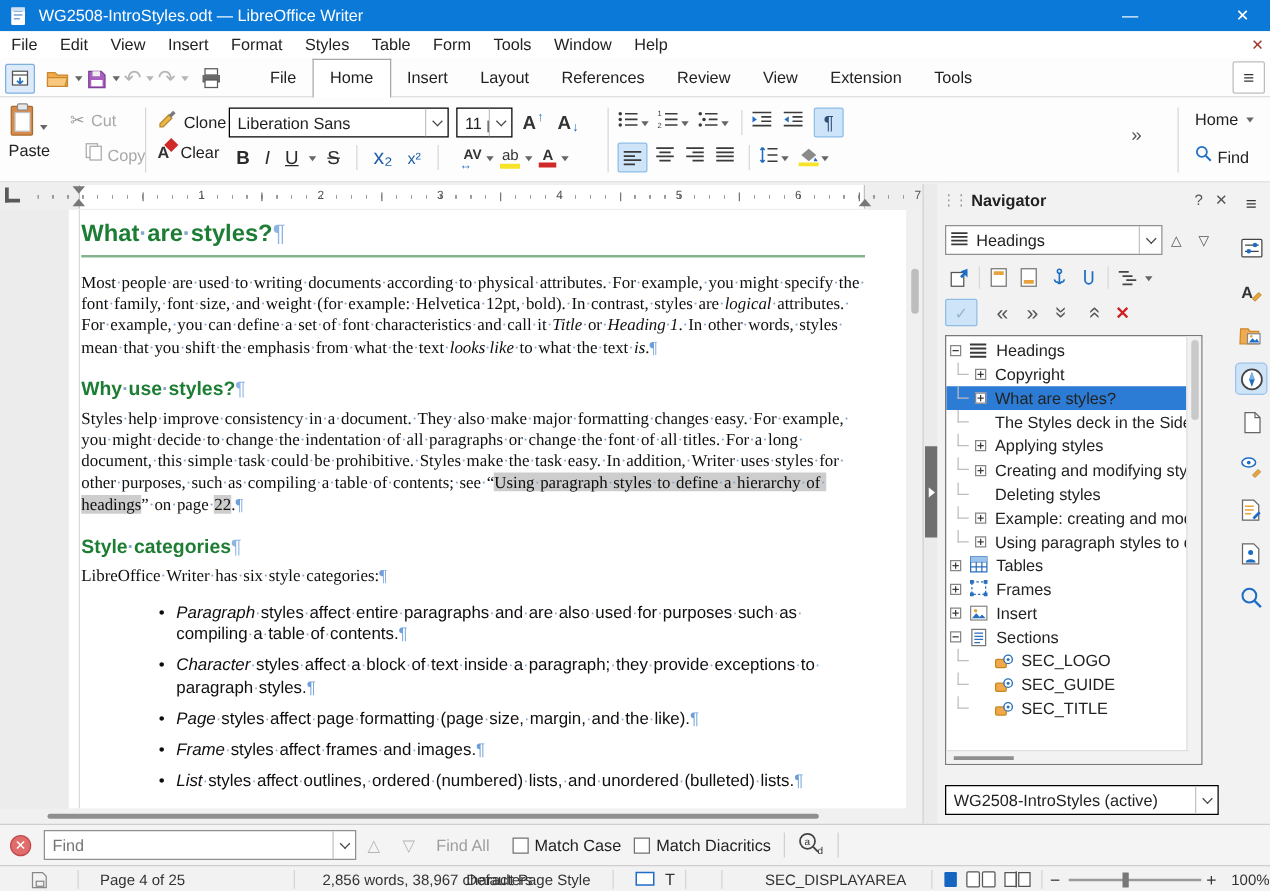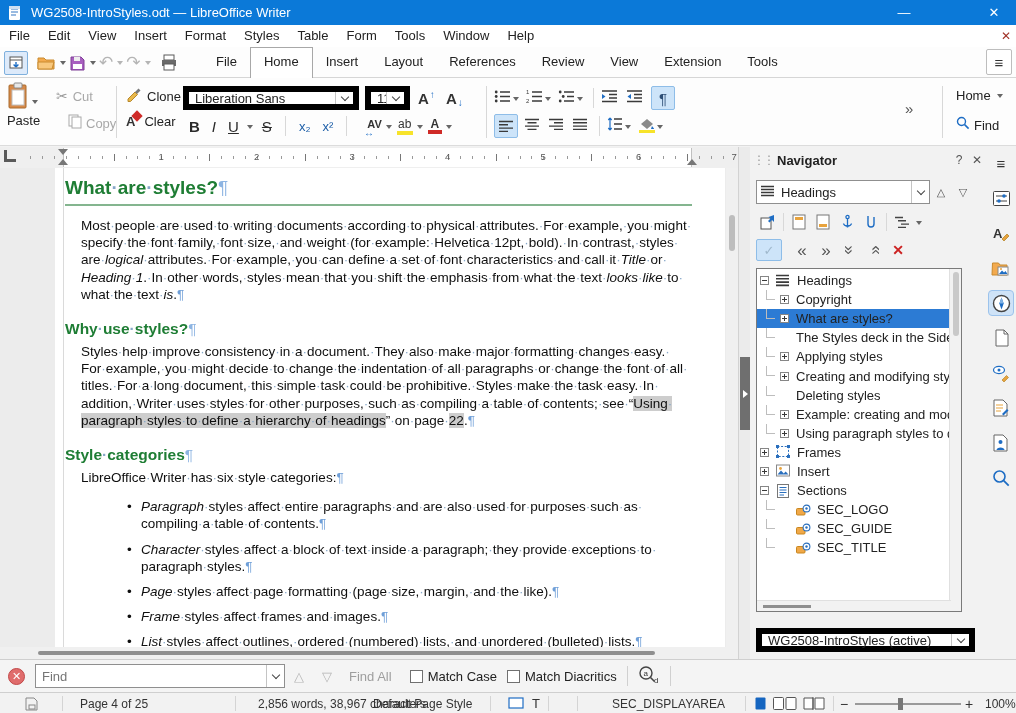--- a/index.html
+++ b/index.html
@@ -25,21 +25,21 @@
   .tabstrip{position:absolute;left:203px;top:0;height:31px;display:flex;font-size:13px;}
   .tab{padding:0 13px;line-height:30px;color:#222;}
   .tab.active{background:#fff;border:1px solid #a8a8a8;border-bottom:1px solid #fff;margin-bottom:-1px;line-height:28px;}
   .hamb{position:absolute;right:4px;top:2px;width:26px;height:26px;border:1px solid #bdbdbd;background:#fff;border-radius:2px;
         display:flex;align-items:center;justify-content:center;font-size:15px;color:#333;}
   
   .nbrow2{position:absolute;left:0;top:78px;width:1016px;height:68px;background:#fdfdfd;border-bottom:1px solid #dcdcdc;}
   .vsep{position:absolute;width:1px;background:#d8d8d8;}
   .lbl{font-size:13px;color:#222;}
   .lbl.dim{color:#a8a8a8;}
-  .combo{position:absolute;height:24px;border:6px solid #000000;background:#fff;display:flex;align-items:center;font-size:13px;}
+  .combo{position:absolute;height:24px;border:1px solid #000000;background:#fff;display:flex;align-items:center;font-size:13px;}
   .combo .cval{flex:1;padding:0 6px;white-space:nowrap;overflow:hidden;}
   .combo .cbtn{width:18px;height:100%;border-left:1px solid #c4c4c4;display:flex;align-items:center;justify-content:center;flex:none;}
   .chev{width:6px;height:6px;border-right:1.4px solid #444;border-bottom:1.4px solid #444;transform:rotate(45deg);margin-top:-3px;}
   .tgl{display:flex;align-items:center;justify-content:center;border-radius:2px;}
   .tgl.on{background:#cde4f9;border:1px solid #8ebde8;}
   .charbtn{font-size:15px;color:#2b2b2b;margin:0 6px;}
   .row2group{position:absolute;display:flex;align-items:center;}
   
   .rulerbar{position:absolute;left:0;top:147px;width:738px;height:21px;background:#efefef;}
   .tabsel{position:absolute;left:4px;top:3px;width:12px;height:12px;border-left:3px solid #5a5a5a;border-bottom:3px solid #5a5a5a;}
@@ -49,21 +49,21 @@
   .ruler-num{position:absolute;top:4px;font-size:9.5px;color:#555;}
   .ruler-half{position:absolute;top:7px;width:1px;height:7px;background:#777;}
   .ind-tri{position:absolute;width:0;height:0;border-left:5px solid transparent;border-right:5px solid transparent;}
   
   .docview{position:absolute;left:0;top:168px;width:738px;height:479px;background:#ececec;overflow:hidden;}
   .page{position:absolute;left:55px;top:0;width:670px;height:479px;background:#fff;overflow:hidden;cursor:text;}
   .tbound{position:absolute;left:8px;top:0;bottom:0;border-left:1px solid #dadada;}
   .content{position:absolute;left:10px;top:8px;width:627px;font-size:13.5px;line-height:17.2px;color:#0f0f0f;}
   .blk.h1{font-size:19px;line-height:23px;font-weight:bold;color:#1e7d34;border-bottom:2px solid #84b58f;padding-bottom:5px;margin:0 0 11px 0;}
   .blk.h2{font-size:15.5px;line-height:19px;font-weight:bold;color:#1e7d34;margin:16px 0 5px 0;}
-  .blk.p{margin:0 0 10px 16px;}
+  .blk.p{margin:0 0 10px 0;font-family:Liberation Serif, serif;}
   .it{font-style:italic;}
   .shade{background:#cdcdcd;}
   .dot{color:#86a7c8;}
   .pilcrow{color:#6f9fd8;}
   .blk.h1 .pilcrow,.blk.h2 .pilcrow{font-weight:normal;color:#8db4e2;}
   .bullets{margin-top:12px;}
   .bullet-item{display:flex;margin:8px 0 0 62px;}
   .bullet-mark{width:14px;flex:none;}
   .bullet-text{flex:1;padding-right:20px;}
   
@@ -281,21 +281,21 @@
         <span style="color:#1e6dc4;font-size:10px;margin:8px 0 0 1px;">↓</span>
     </div>
 
     <div class="row2group" style="left:183px;top:36px;height:24px;">
       <span class="charbtn" style="font-weight:bold;">B</span>
       <span class="charbtn" style="font-style:italic;">I</span>
       <span class="charbtn" style="text-decoration:underline;">U</span>
       <span class="caret"></span>
       <span class="charbtn" style="text-decoration:line-through;">S</span>
       <span class="vsep" style="position:static;height:20px;margin:0 7px;"></span>
-      <span class="charbtn" style="font-size:13px;color:#1e5fa8;">x₂</span>
+      <span class="charbtn" style="font-size:17px;color:#1e5fa8;">x₂</span>
       <span class="charbtn" style="font-size:13px;color:#1e5fa8;">x²</span>
       <span class="vsep" style="position:static;height:20px;margin:0 7px;"></span>
       <span style="display:flex;flex-direction:column;align-items:center;margin:0 2px;">
         <span style="font-size:11px;font-weight:bold;color:#333;margin-left:11px;">AV</span>
         <span style="color:#1e6dc4;font-size:10px;line-height:5px;">↔</span>
       </span>
         <span class="caret"></span>
       <span style="display:flex;flex-direction:column;align-items:center;margin:0 2px;">
         <span style="font-size:12px;color:#333;">ab</span>
         <span style="width:16px;height:4px;background:#f7e32a;"></span>
@@ -635,20 +635,31 @@
           </div>
           <div class="trow">
             <div class="guide"></div>
             <div class="exp plus"></div>
             <div class="tlabel">Using paragraph styles to d</div>
           </div>
           <div class="trow">
             <div class="exp plus"></div>
             <div class="ti">
               <svg width="14" height="13" viewBox="0 0 14 13">
+                <rect x="0.5" y="0.5" width="13" height="12" fill="#fff" stroke="#2a6fbd"></rect>
+                <path d="M0.5 4.5h13M0.5 8.5h13M5 0.5v12M9.5 0.5v12" stroke="#2a6fbd"></path>
+                <rect x="0.5" y="0.5" width="13" height="4" fill="#9cc3ec"></rect>
+              </svg>
+            </div>
+            <div class="tlabel">Tables</div>
+          </div>
+          <div class="trow">
+            <div class="exp plus"></div>
+            <div class="ti">
+              <svg width="14" height="13" viewBox="0 0 14 13">
                 <rect x="1.5" y="1.5" width="11" height="10" fill="none" stroke="#2a6fbd" stroke-dasharray="2 1.6"></rect>
                 <g fill="#2a6fbd">
                   <rect x="0" y="0" width="3" height="3"></rect>
                   <rect x="11" y="0" width="3" height="3"></rect>
                   <rect x="0" y="10" width="3" height="3"></rect>
                   <rect x="11" y="10" width="3" height="3"></rect>
                 </g>
               </svg>
             </div>
             <div class="tlabel">Frames</div>

